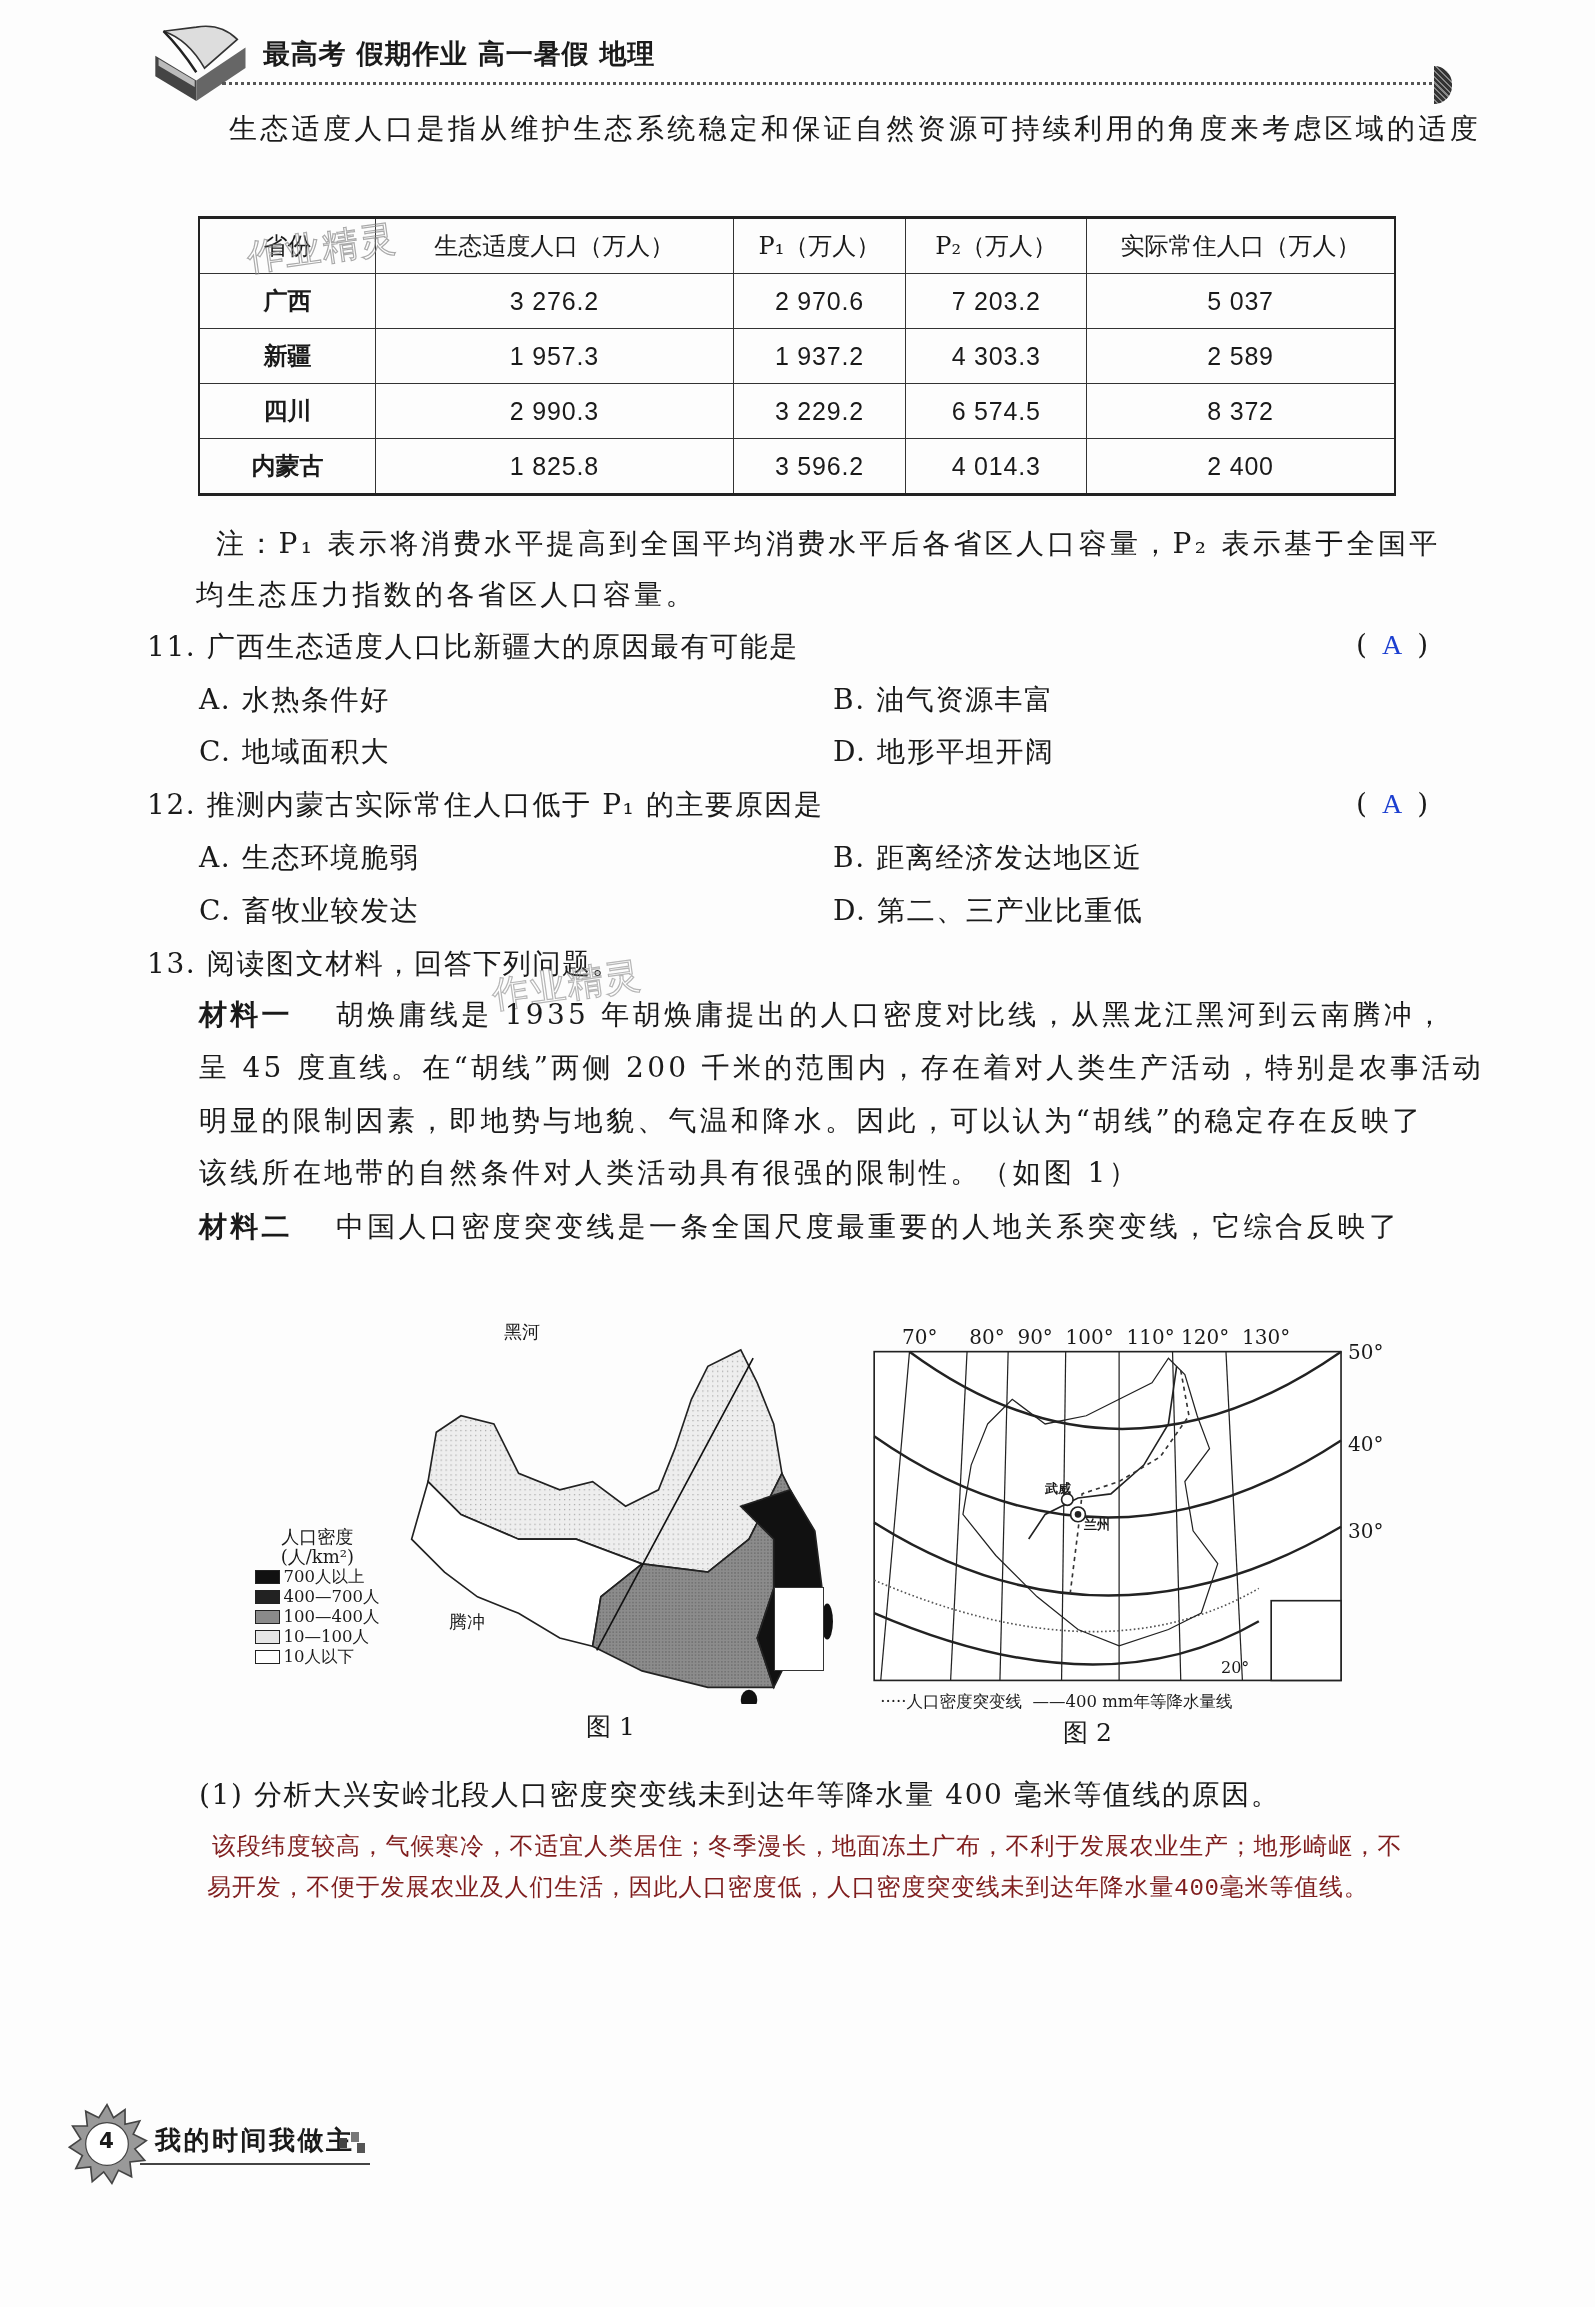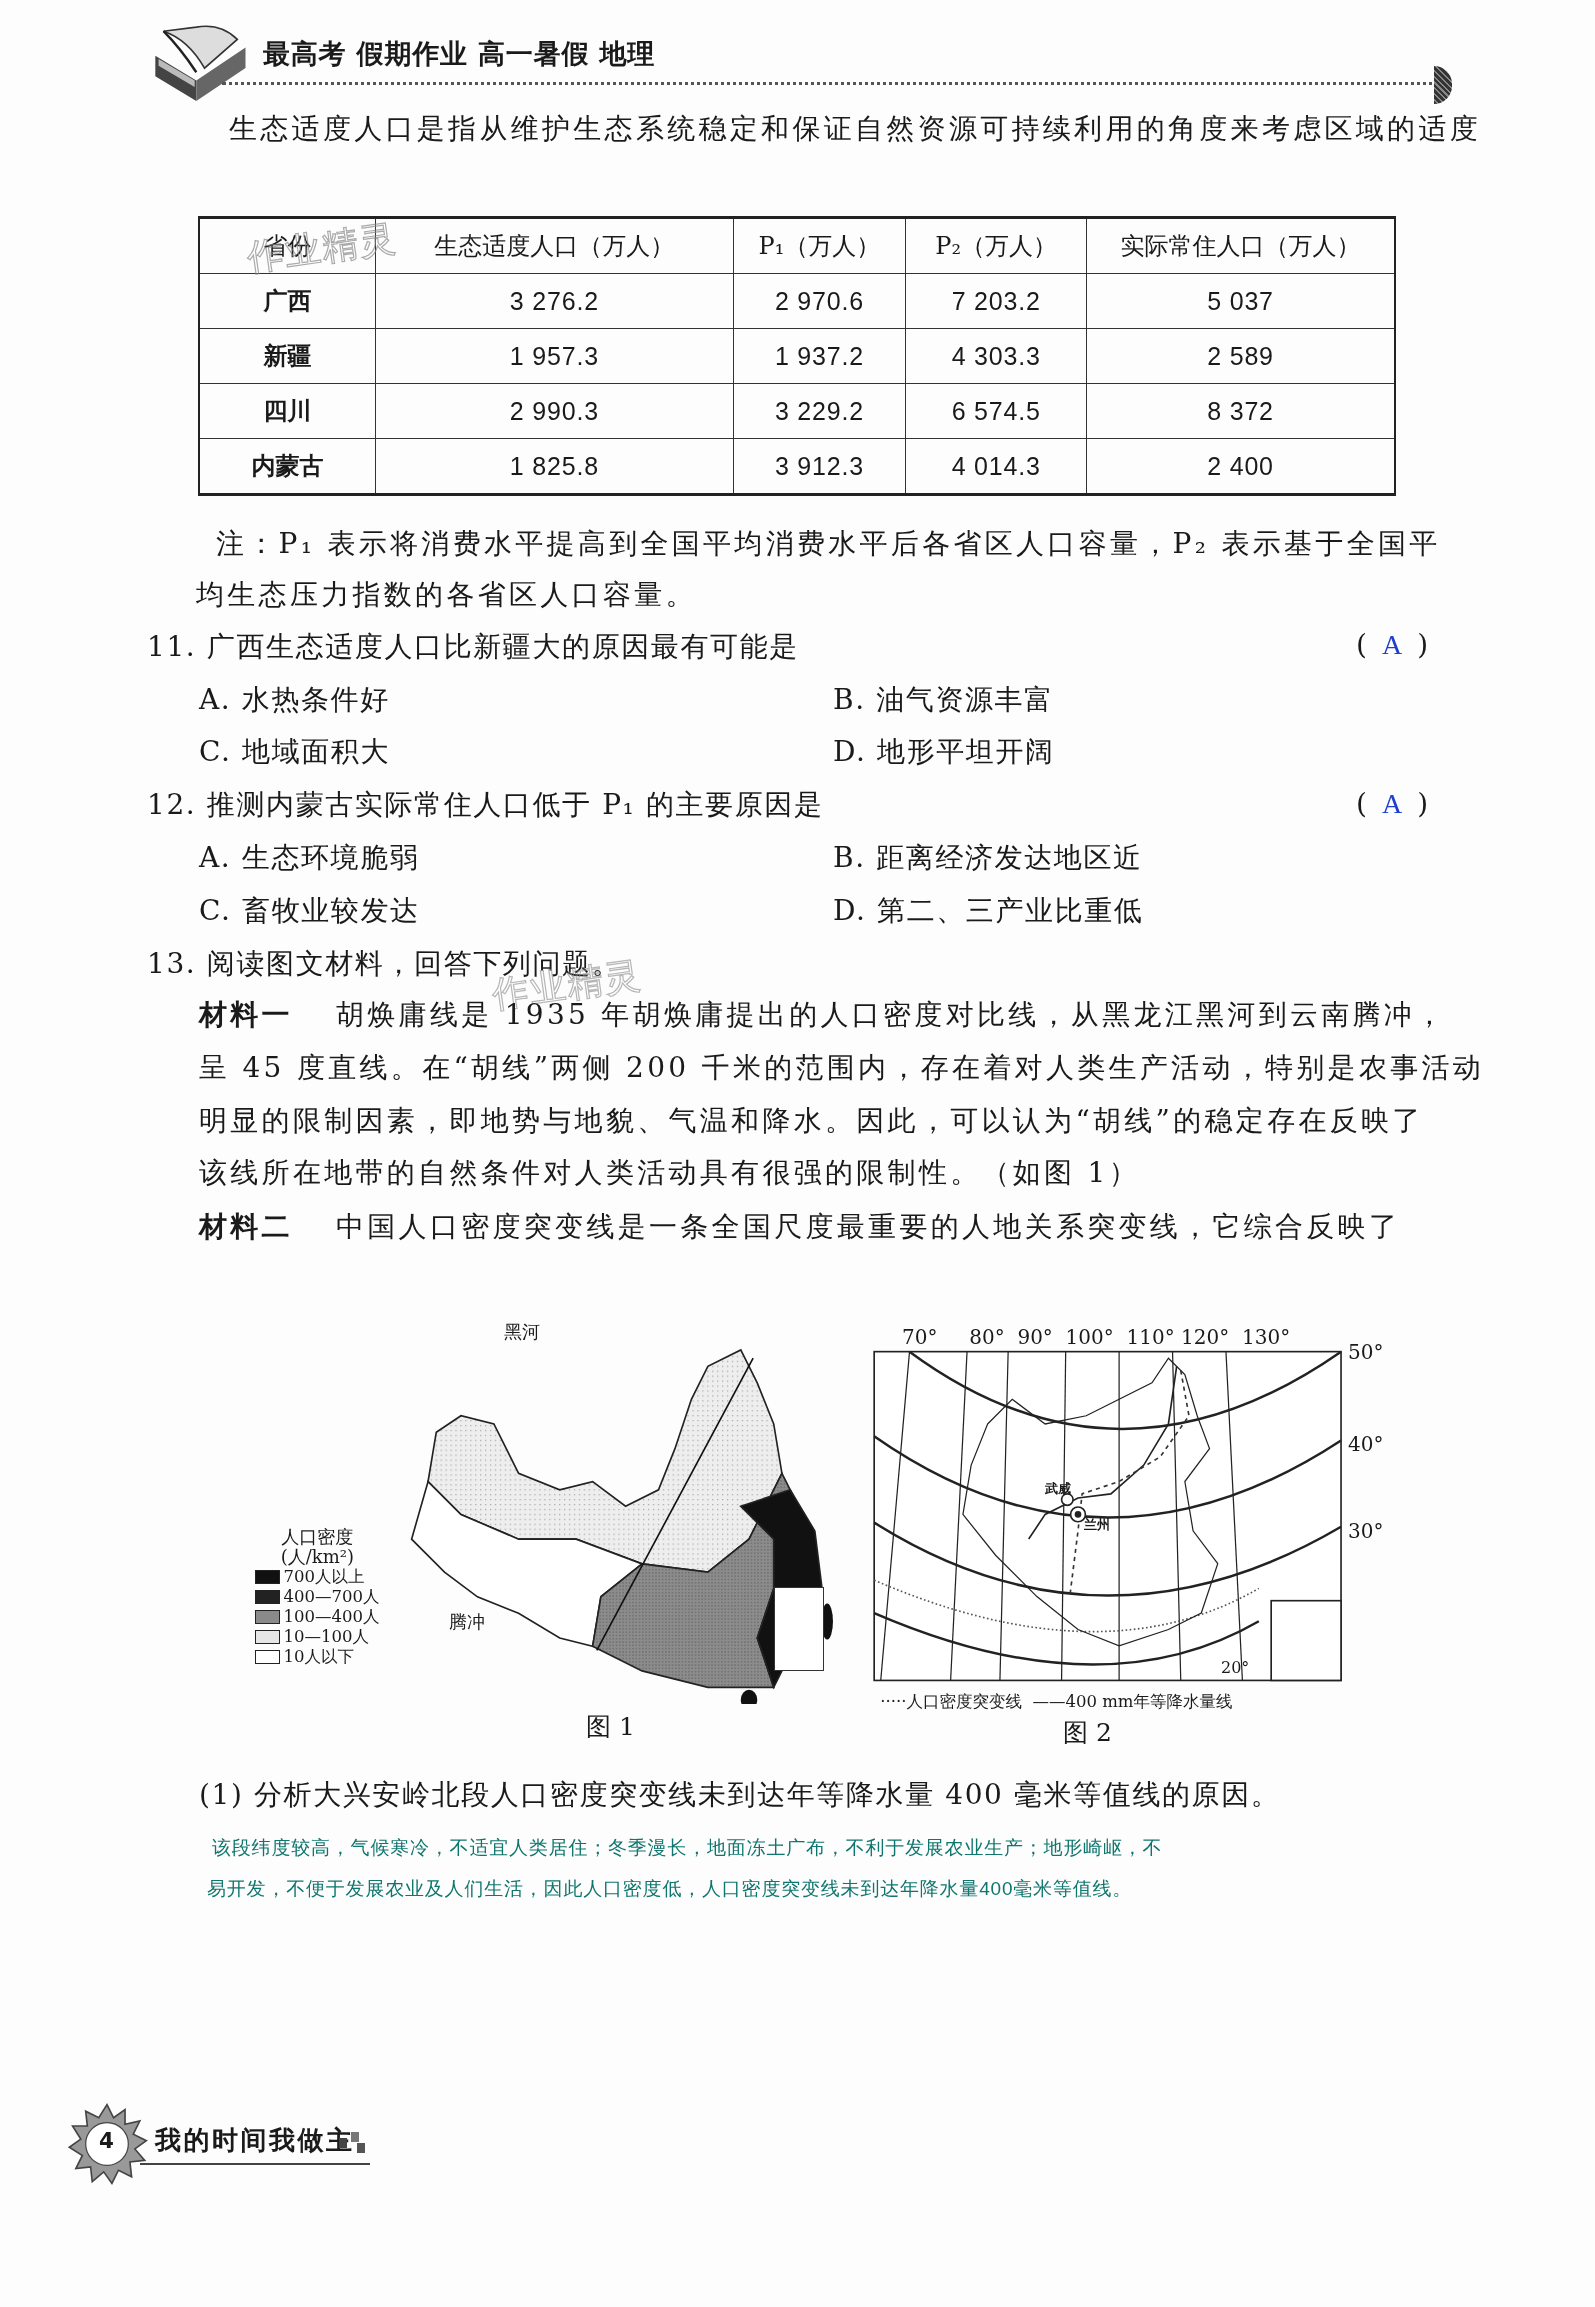--- a/index.html
+++ b/index.html
@@ -25,22 +25,22 @@
   table.data tr td:last-child, table.data tr th:last-child{border-right:2.5px solid #222;}
   table.data td.prov{font-family:"DejaVu Sans","Liberation Sans",sans-serif;font-weight:bold;font-size:24px;}
   .num{font-family:"Liberation Sans Narrow","Liberation Sans",sans-serif;letter-spacing:0.8px;}
   .wm{left:247px;top:224px;font-size:36px;color:transparent;-webkit-text-stroke:1.2px #888;
        font-family:"DejaVu Sans",sans-serif;transform:rotate(-8deg);opacity:.7;letter-spacing:1.6px;}
   .wm2{left:492px;top:961px;font-size:36px;color:transparent;-webkit-text-stroke:1.2px #888;
        font-family:"DejaVu Sans",sans-serif;transform:rotate(-8deg);opacity:.6;letter-spacing:1.6px;}
   .answer{color:#1c3fd0;font-family:"Liberation Serif",serif;}
   .bracket{font-size:28px;letter-spacing:15px;}
   .bold{font-weight:bold;font-family:"DejaVu Sans","Liberation Sans",sans-serif;}
-  .ans-text{color:#0f766e;font-size:19px;line-height:40px;white-space:nowrap;letter-spacing:0.8px;
-       font-family:Liberation Sans, sans-serif;}
+  .ans-text{color:#7f1d1d;font-size:24px;line-height:40px;white-space:nowrap;letter-spacing:0.8px;
+       font-family:Liberation Mono, monospace;}
   .fig-cap{font-size:25px;}
   .legend-item{display:flex;align-items:center;gap:3.3px;font-size:16.5px;height:20px;}
   .sw{width:23px;height:11.5px;border:1.2px solid #222;display:inline-block;}
   
   .foot-sun{left:66px;top:2103px;width:82px;height:82px;}
   .foot-text{left:155px;top:2123px;font-size:26px;font-weight:bold;
        font-family:"DejaVu Sans",sans-serif;letter-spacing:2.5px;}
   .foot-line{left:140px;top:2163px;width:230px;border-top:2.5px solid #444;}
 </style>
 </head>
@@ -94,21 +94,21 @@
     <tr>
       <td class="prov">四川</td>
       <td class="num">2 990.3</td>
       <td class="num">3 229.2</td>
       <td class="num">6 574.5</td>
       <td class="num">8 372</td>
     </tr>
     <tr>
       <td class="prov">内蒙古</td>
       <td class="num">1 825.8</td>
-      <td class="num">3 912.3</td>
+      <td class="num">3 596.2</td>
       <td class="num">4 014.3</td>
       <td class="num">2 400</td>
     </tr>
   </tbody>
     </table>
   <div class="abs wm">作业精灵</div>
 
   <div class="abs txt" style="left:196px;top:578px;">均生态压力指数的各省区人口容量。</div>
   <div class="abs txt" style="left:216px;top:527px;">注：P₁ 表示将消费水平提高到全国平均消费水平后各省区人口容量，P₂ 表示基于全国平</div>
 

